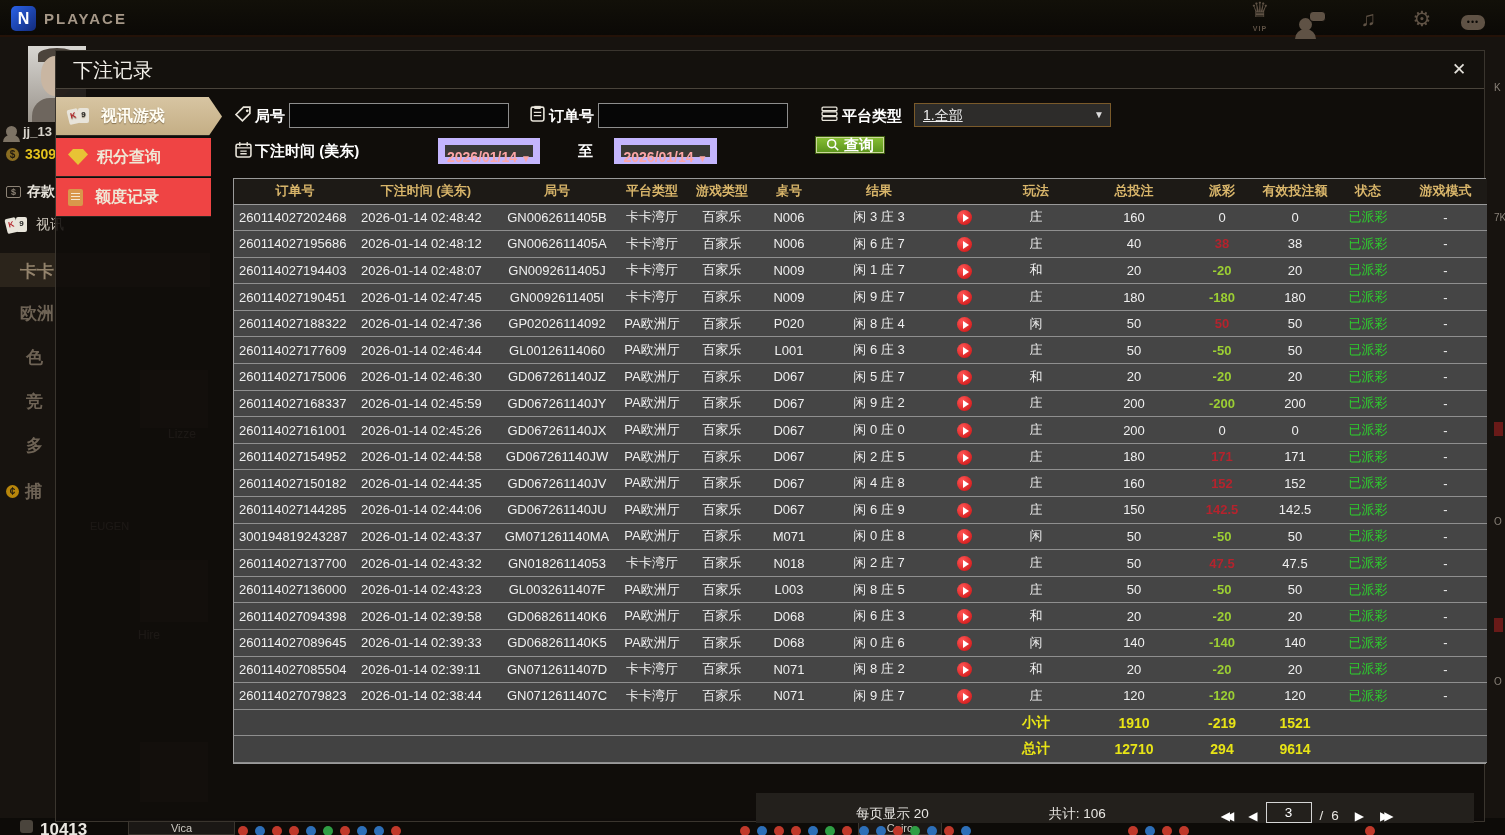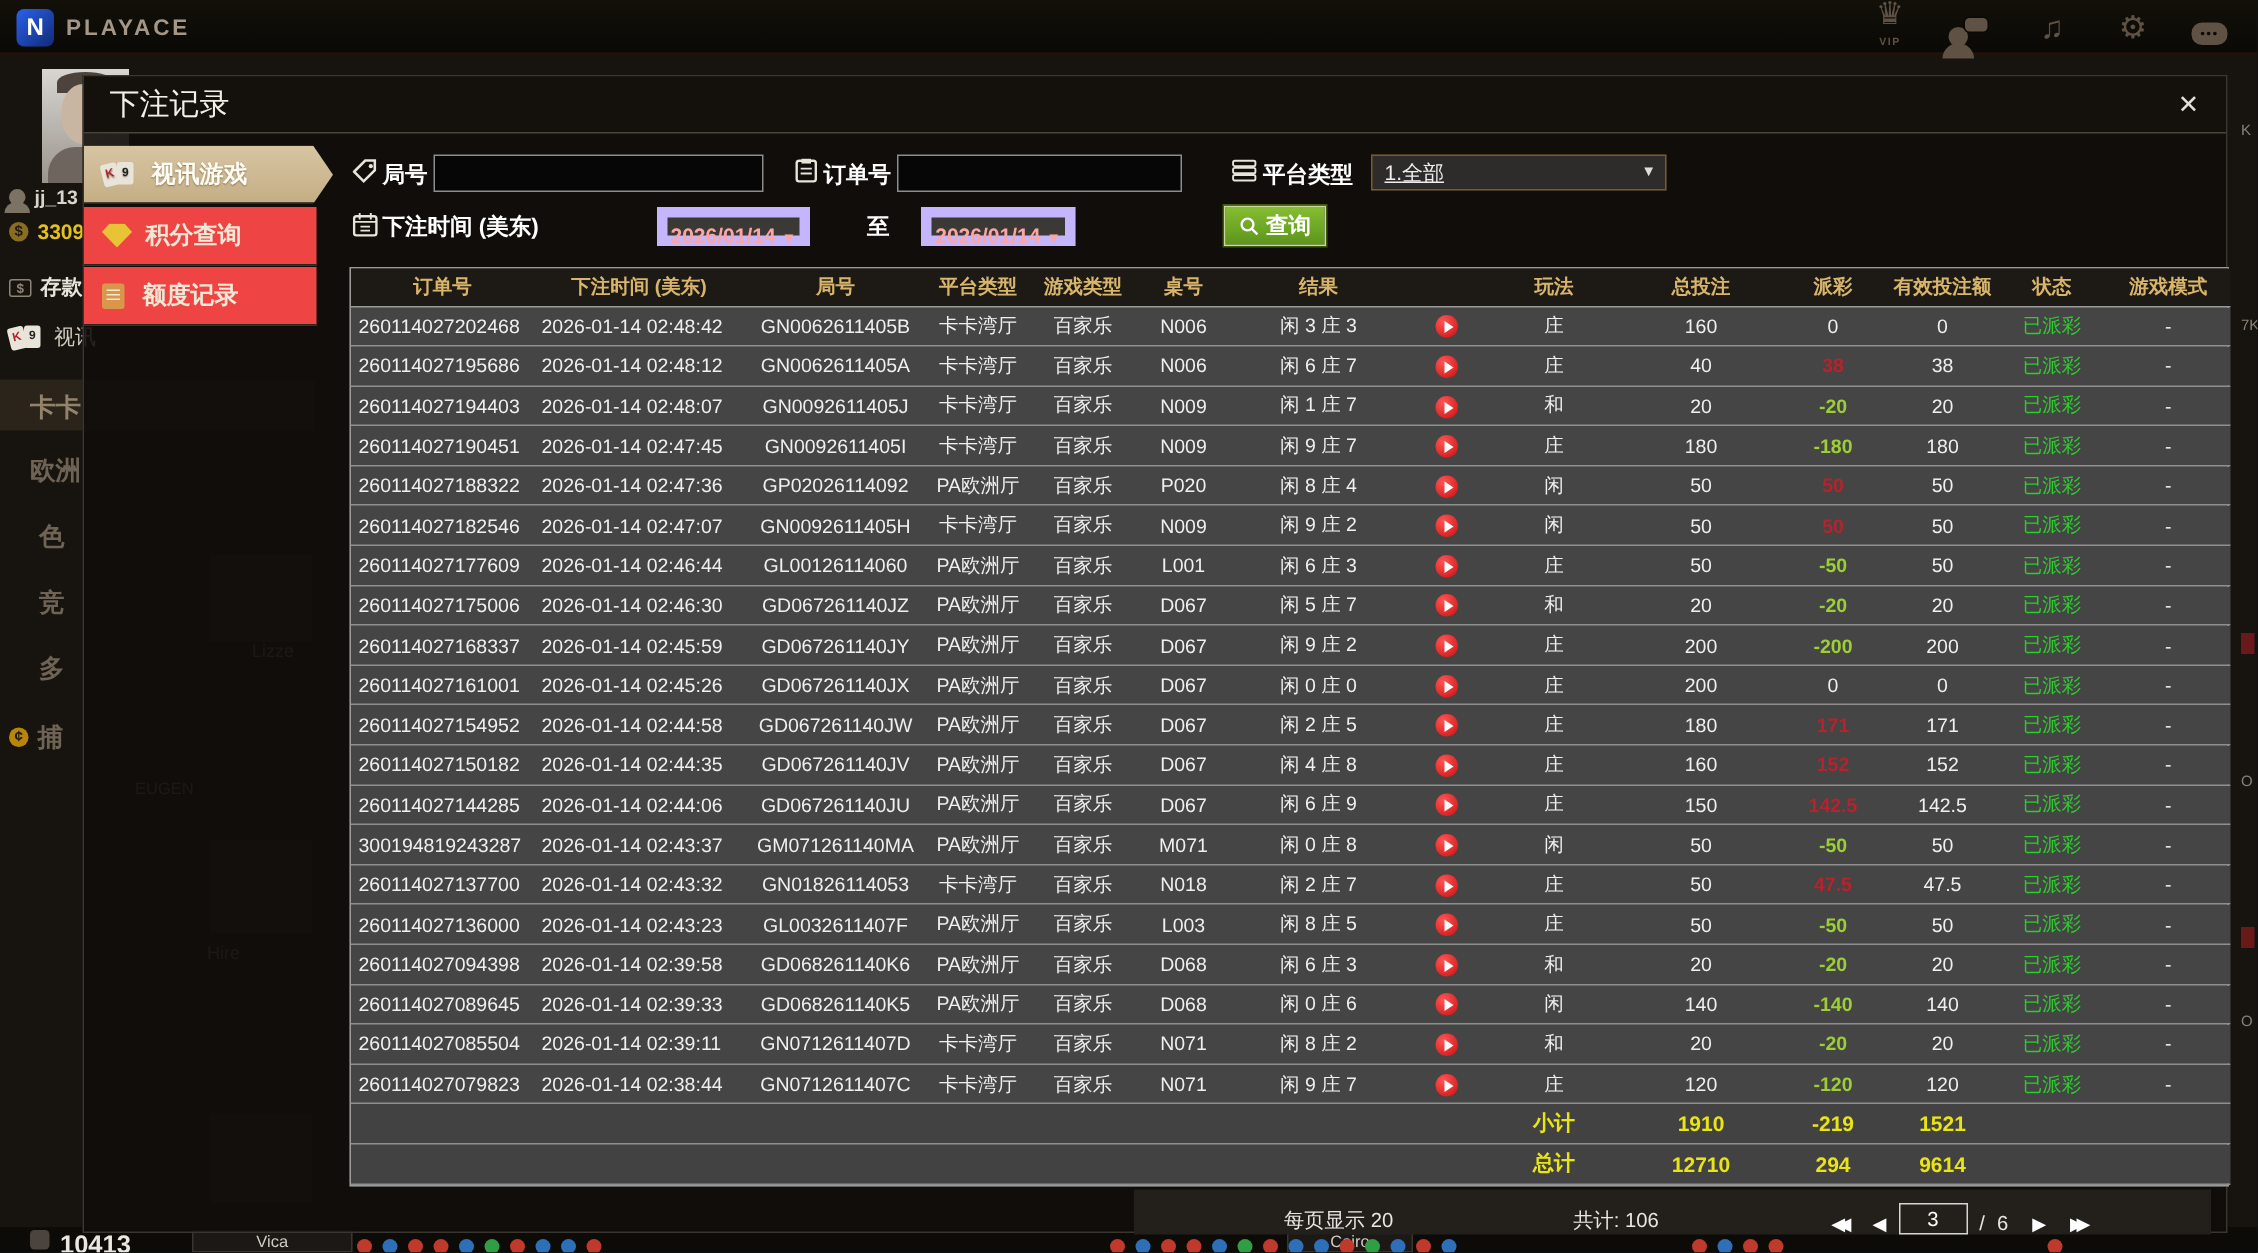--- a/index.html
+++ b/index.html
@@ -57,21 +57,21 @@
   .doc:after{content:"";position:absolute;left:3px;top:4px;width:9px;height:1.5px;background:#f7e8cf;box-shadow:0 3px 0 #f7e8cf,0 6px 0 #f7e8cf;}
 
   
   .flabel{position:absolute;color:#fff;font-weight:bold;font-size:15px;white-space:nowrap;}
   .fico{position:absolute;width:17px;height:17px;}
   .tinput{position:absolute;height:25px;background:#060606;border:1px solid #8d8d8d;color:#eee;font-size:13px;padding:0 6px;}
   .dsel{position:absolute;height:26px;background:#3a3936;border:7px solid #c4b5fd;color:#fca5a5;font-weight:bold;font-size:14px;text-align:center;line-height:24px;cursor:pointer;}
   .dsel .car{font-size:10px;margin-left:4px;}
   .psel{position:absolute;height:24px;background:#2d2c2a;border:1px solid #7a5a2a;color:#eee;font-size:14px;line-height:22px;padding:0 8px;cursor:pointer;}
   .psel .car{position:absolute;right:6px;top:0;font-size:10px;line-height:22px;color:#ddd;}
-  #searchbtn{position:absolute;height:27px;background:linear-gradient(#85bd32,#5d951d);border:1px solid #cdd79c;outline:1px solid #3c5b10;color:#fff;font-weight:bold;font-size:15px;display:flex;align-items:center;gap:4px;padding:0 9px;cursor:pointer;}
+  #searchbtn{position:absolute;height:16px;background:linear-gradient(#85bd32,#5d951d);border:1px solid #cdd79c;outline:1px solid #3c5b10;color:#fff;font-weight:bold;font-size:15px;display:flex;align-items:center;gap:4px;padding:0 9px;cursor:pointer;}
 
   
   #tblwrap{position:absolute;left:177px;top:127px;width:1253px;background:#454545;border:1px solid #9a9a9a;}
   table{border-collapse:collapse;width:100%;table-layout:fixed;}
   th{background:#1d1a16;color:#d8b56a;font-size:13px;font-weight:bold;height:25px;border-bottom:1px solid #9a9a9a;padding:0;}
   td{height:26.6px;color:#efefef;font-size:13px;text-align:center;padding:0 2px;border-bottom:1px solid #8f8f8f;background:#454545;white-space:nowrap;overflow:hidden;}
   td.left{text-align:left;padding-left:5px;}
   .pay-pos{color:#b5232d;font-weight:bold;}
   .pay-neg{color:#9ccf33;font-weight:bold;}
   .pay-zero{color:#efefef;}
@@ -371,36 +371,20 @@
               <td>闲 8 庄 4</td>
               <td><span class="play-btn"></span></td>
               <td>闲</td>
               <td>50</td>
               <td class="pay-pos">50</td>
               <td>50</td>
               <td class="st-green">已派彩</td>
               <td>-</td>
             </tr>
             <tr>
-              <td class="left">260114027182546</td>
-              <td class="left">2026-01-14 02:47:07</td>
-              <td>GN0092611405H</td>
-              <td>卡卡湾厅</td>
-              <td>百家乐</td>
-              <td>N009</td>
-              <td>闲 9 庄 2</td>
-              <td><span class="play-btn"></span></td>
-              <td>闲</td>
-              <td>50</td>
-              <td class="pay-pos">50</td>
-              <td>50</td>
-              <td class="st-green">已派彩</td>
-              <td>-</td>
-            </tr>
-            <tr>
               <td class="left">260114027177609</td>
               <td class="left">2026-01-14 02:46:44</td>
               <td>GL00126114060</td>
               <td>PA欧洲厅</td>
               <td>百家乐</td>
               <td>L001</td>
               <td>闲 6 庄 3</td>
               <td><span class="play-btn"></span></td>
               <td>庄</td>
               <td>50</td>

